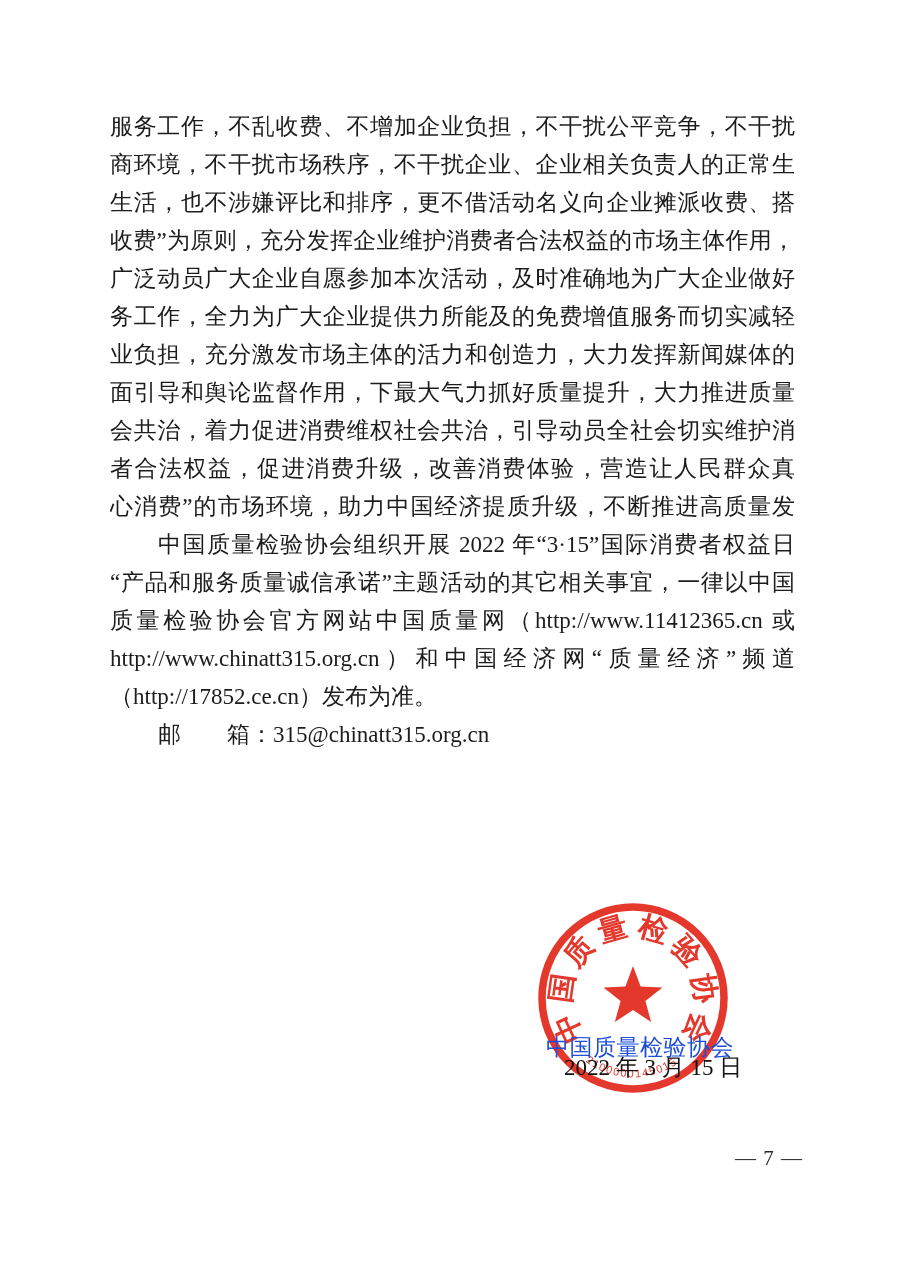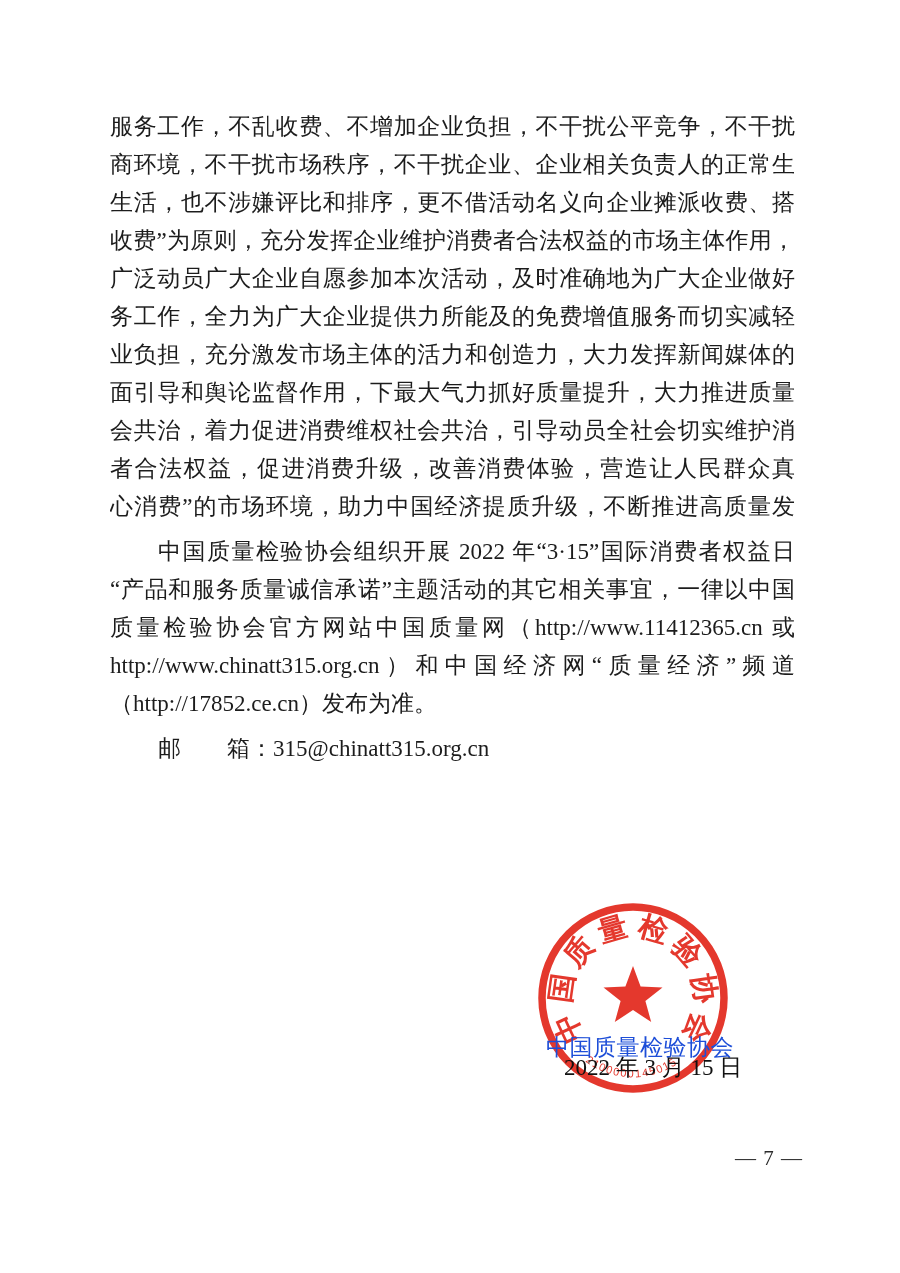--- a/index.html
+++ b/index.html
@@ -12,21 +12,21 @@
     color:#1c1c1c;
   }
   #body-text{
     position:absolute;left:110px;top:108px;width:685px;
   }
   .line{
     height:38px;line-height:38px;font-size:23px;
     overflow:hidden;white-space:pre-wrap;
   }
   .just{text-align:justify;text-align-last:justify;}
-  .indent{text-indent:48px;margin-top:7px;}
+  .indent{text-indent:48px;}
   .blank{height:38px;}
   .overlay{position:absolute;font-family:"Liberation Serif","DejaVu Serif",serif;}
   #signature{left:546px;top:1032px;font-size:23px;letter-spacing:0.5px;color:#1d4ed8;z-index:3;}
   #date-line{left:564px;top:1052px;font-size:23px;color:#111;z-index:3;}
   #page-number{left:735px;top:1146px;font-size:21px;color:#2a2a2a;letter-spacing:1px;}
   #seal{position:absolute;left:538px;top:903px;width:190px;height:190px;z-index:2;opacity:0.92;}
 </style>
 </head>
 <body>
 

